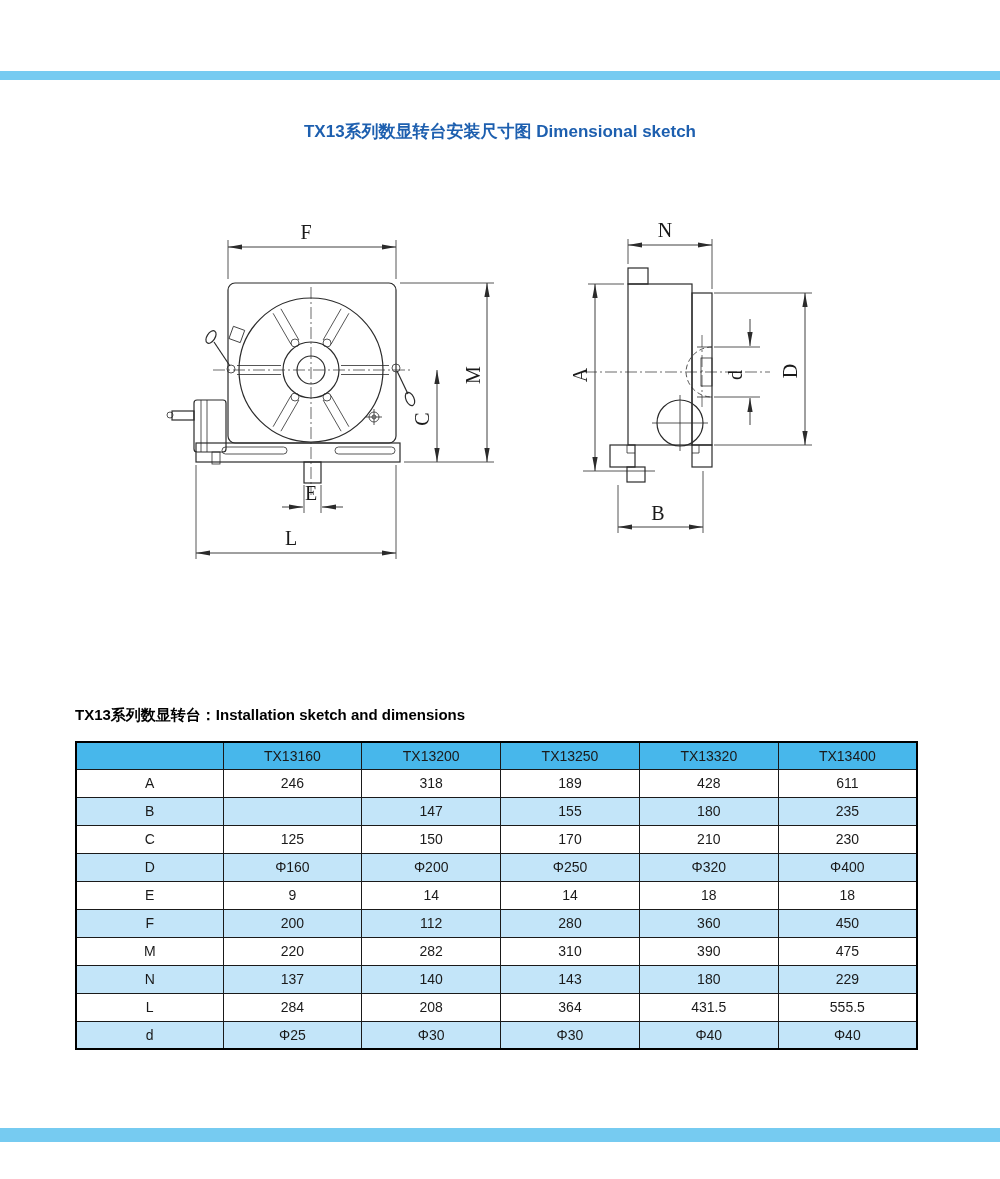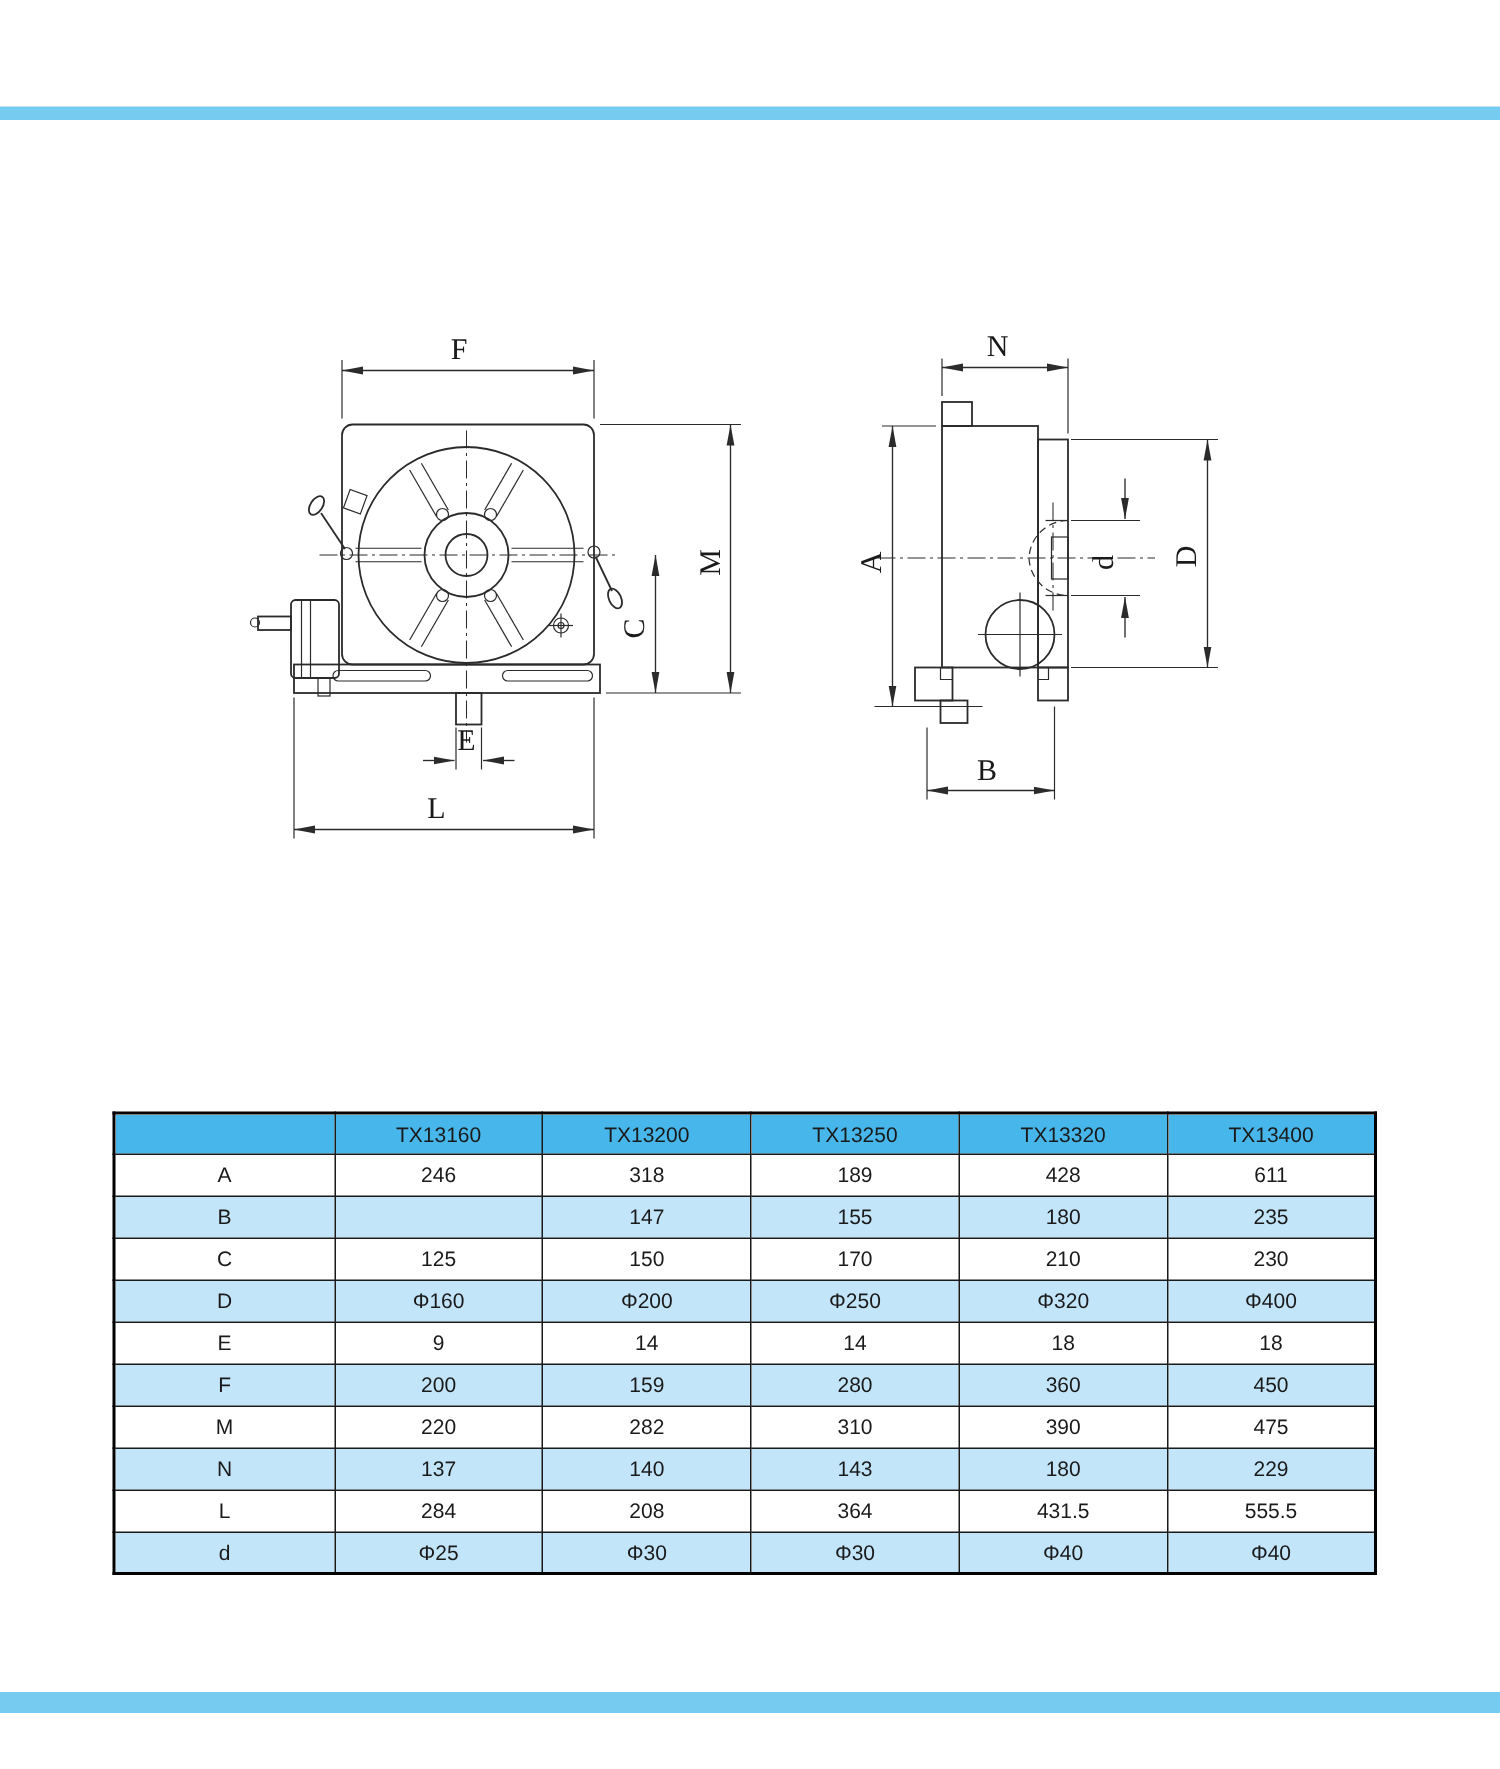--- a/index.html
+++ b/index.html
@@ -27,20 +27,21 @@
   svg .dim{fill:none;stroke:#2b2b2b;stroke-width:0.9;}
   svg text{fill:#1a1a1a;font-family:"Liberation Serif",serif;font-size:20px;}
 </style>
 </head>
 <body>
 
 <div class="page">
 
   <div class="accent-bar top"></div>
 
+  <div class="doc-title">TX13系列数显转台安装尺寸图 Dimensional sketch</div>
 
   <div class="drawing-area">
     <svg width="1000" height="430" viewBox="0 0 1000 430">
       <defs>
         <marker id="arr" viewBox="0 0 14 6" refX="14" refY="3" markerWidth="14" markerHeight="6" markerUnits="userSpaceOnUse" orient="auto-start-reverse">
           <path d="M14,3 L0,0.4 L0,5.6 z" fill="#2b2b2b"></path>
         </marker>
       </defs>
 
       <g>
@@ -174,20 +175,21 @@
         <text x="797" y="176" text-anchor="middle" transform="rotate(-90 797 176)">D</text>
 
         <line class="thin" x1="618" y1="290" x2="618" y2="338"></line>
         <line class="thin" x1="703" y1="276" x2="703" y2="338"></line>
         <line class="dim" x1="618" y1="332" x2="703" y2="332" marker-start="url(#arr)" marker-end="url(#arr)"></line>
         <text x="658" y="325" text-anchor="middle">B</text>
       </g>
     </svg>
   </div>
 
+  <div class="table-caption">TX13系列数显转台：Installation sketch and dimensions</div>
 
   <table class="dim-table">
     <colgroup>
       <col style="width:147px">
         <col style="width:138.8px">
         <col style="width:138.8px">
       <col style="width:138.8px">
         <col style="width:138.8px">
         <col style="width:138.8px">
     </colgroup>
@@ -238,21 +240,21 @@
           <th>E</th>
           <td>9</td>
           <td>14</td>
           <td>14</td>
           <td>18</td>
           <td>18</td>
         </tr>
         <tr>
           <th>F</th>
           <td>200</td>
-          <td>159</td>
+          <td>112</td>
           <td>280</td>
           <td>360</td>
           <td>450</td>
         </tr>
         <tr>
           <th>M</th>
           <td>220</td>
           <td>282</td>
           <td>310</td>
           <td>390</td>

